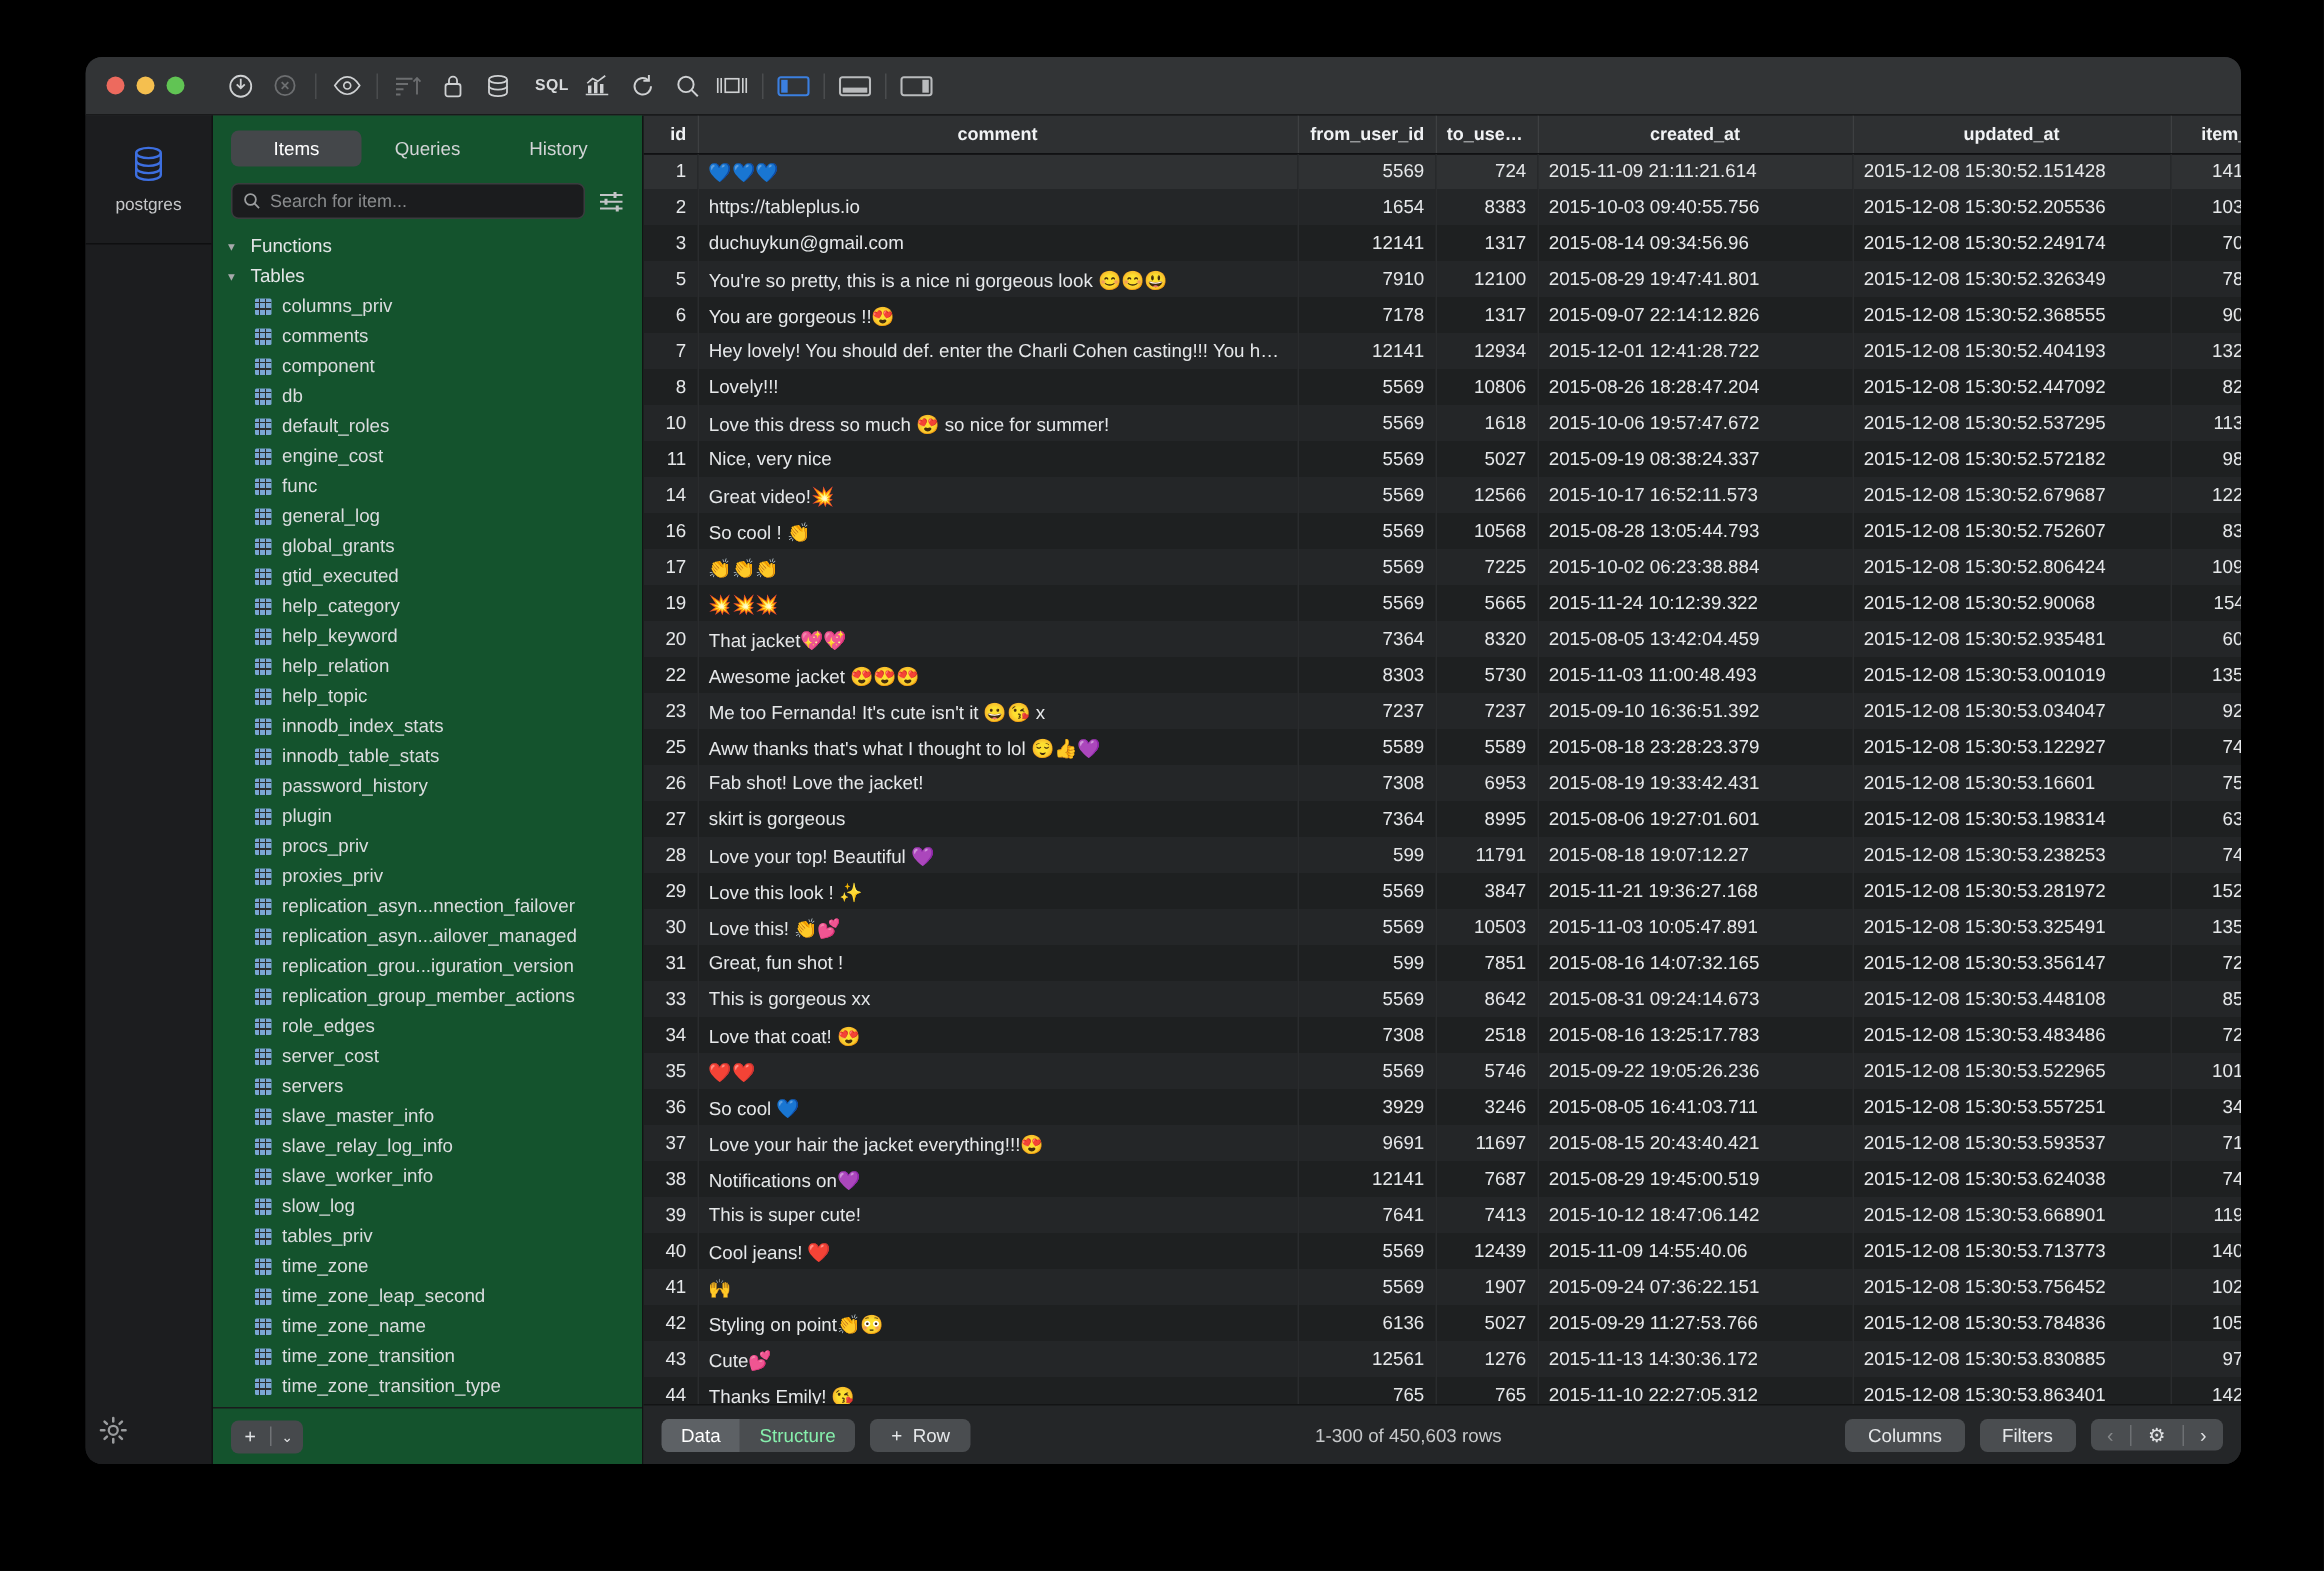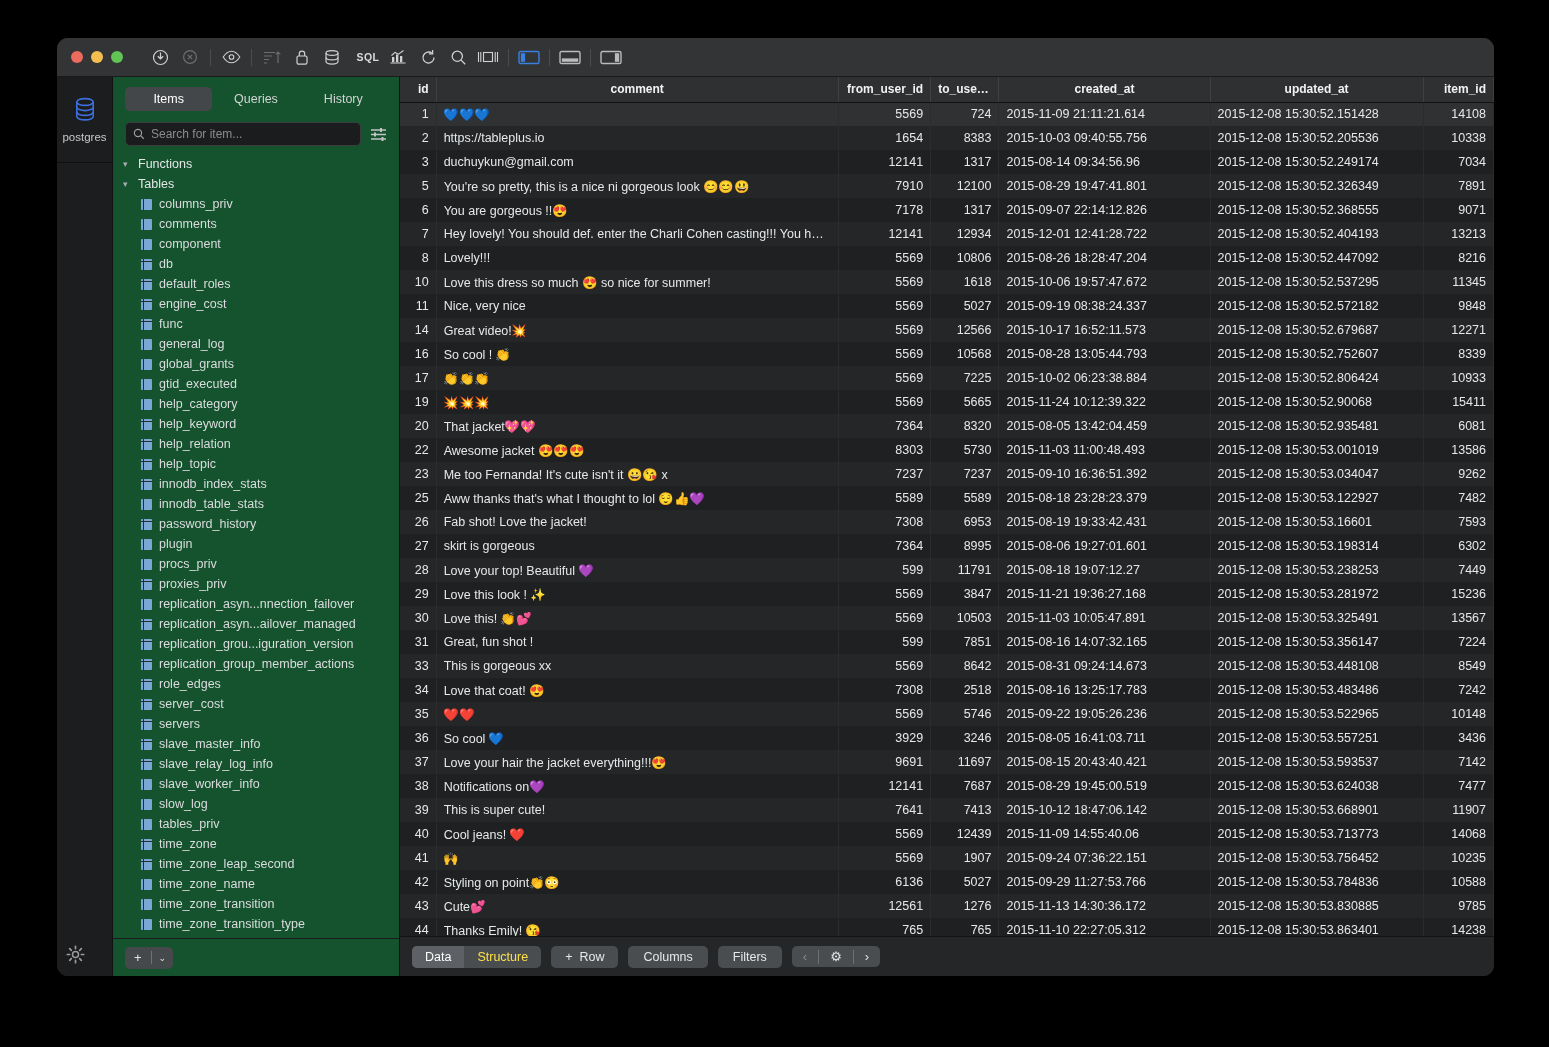--- a/index.html
+++ b/index.html
@@ -84,21 +84,21 @@
     font-family: "DejaVu Sans Mono", monospace;
   }
   .panel-toggle { color: #b9bbbd; }
   .panel-toggle.active { color: #3b7fe0; }
 
   
   #body { flex: 1; display: flex; min-height: 0; }
 
   
   #rail {
-    width: 56px;
+    width: 85px;
     background: #1c1d1f;
     border-right: 1px solid #101113;
     display: flex; flex-direction: column;
     flex: none;
     position: relative;
   }
   .conn {
     height: 86px;
     display: flex; flex-direction: column;
     align-items: center; justify-content: center;
@@ -263,21 +263,21 @@
   #footer {
     height: 40px; flex: none;
     background: #242628;
     border-top: 1px solid #131415;
     display: flex; align-items: center;
     padding: 0 12px;
     gap: 10px;
   }
   .fseg { display: flex; background: #4a4d50; border-radius: 5px; overflow: hidden; }
   .fseg div {
-    font-size: 12.5px; color: #fde047;
+    font-size: 12.5px; color: #86efac;
     padding: 4px 13px; cursor: default;
   }
   .fseg div.active { background: #5d6165; color: #fff; }
   .fbtn {
     display: flex; align-items: center; gap: 7px;
     background: #4a4d50; border-radius: 5px;
     padding: 4px 14px;
     font-size: 12.5px; color: #e6e8ea; cursor: default;
   }
   #rowcount {
@@ -970,20 +970,21 @@
 
       <div id="footer">
         <div class="fseg">
           <div class="active">Data</div>
           <div>Structure</div>
         </div>
         <div class="fbtn">
           <span>+</span>
           <span>Row</span>
         </div>
+        <div id="rowcount">1-300 of 450,603 rows</div>
         <div class="fbtn2">Columns</div>
         <div class="fbtn2">Filters</div>
         <div id="pager">
           <div class="dis">‹</div>
           <span class="vs"></span>
           <div>⚙</div>
           <span class="vs"></span>
           <div>›</div>
         </div>
       </div>

